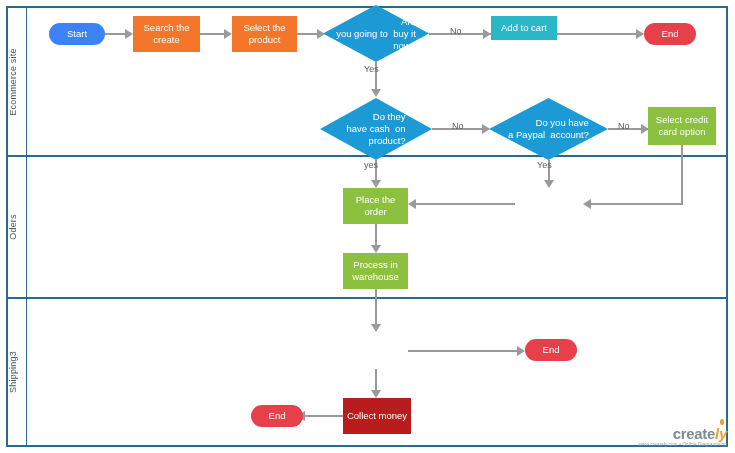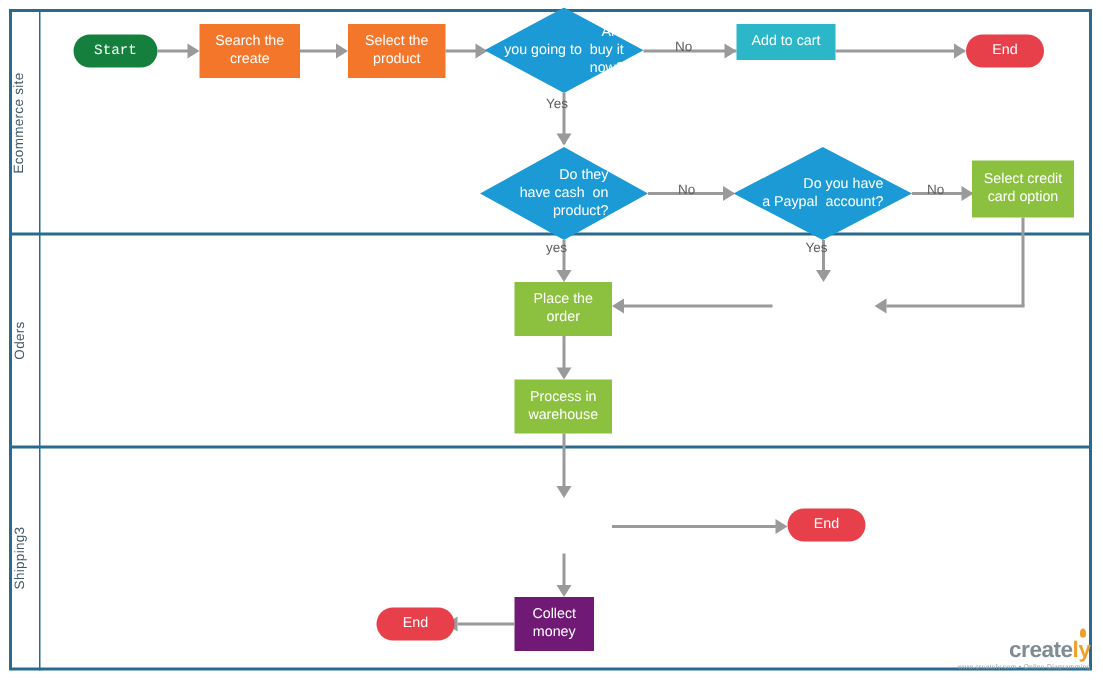--- a/index.html
+++ b/index.html
@@ -138,21 +138,21 @@
     bottom: 6px;
     text-align: right;
     line-height: 1;
   }
   .wm-word {
     font-size: 15px;
     color: #7f8c93;
     letter-spacing: -0.3px;
     font-weight: bold;
   }
-  .wm-y { color: #f0a02a; }
+  .wm-y { color: #f0a02a; font-style: italic; }
   .wm-sub {
     font-size: 4.5px;
     color: #8a99a1;
     letter-spacing: .2px;
     margin-top: 1px;
   }
   .wm-bulb {
     position: absolute;
     right: 3px;
     top: -7px;
@@ -177,21 +177,21 @@
   <div class="lane-label" style="top:8px;height:147px;">
     <span>Ecommerce site</span>
   </div>
   <div class="lane-label" style="top:157px;height:140px;">
     <span>Oders</span>
   </div>
   <div class="lane-label" style="top:299px;height:146px;">
     <span>Shipping3</span>
   </div>
 
-  <div class="node pill" style="left:49px;top:23px;width:56px;height:22px;background:#15803d;font-family:Liberation Mono, monospace;">
+  <div class="node pill" style="left:49px;top:23px;width:56px;height:22px;background:#3b82f6;">
     <span>Start</span>
   </div>
 
   <div class="conn conn-h" style="left:105px;top:33.2px;width:24px;"></div>
   <div class="arrow arrow-r" style="left:125px;top:29px;"></div>
 
   <div class="node rect" style="left:133px;top:16px;width:67px;height:36px;background:#f3762a;">
     <span>Search the create</span>
   </div>
 
@@ -296,21 +296,21 @@
   <div class="conn conn-h" style="left:408px;top:350.2px;width:114px;"></div>
   <div class="arrow arrow-r" style="left:517px;top:346px;"></div>
 
   <div class="node pill" style="left:525px;top:339px;width:52px;height:22px;background:#e8404a;">
     <span>End</span>
   </div>
 
   <div class="conn conn-v" style="left:375.2px;top:369px;height:27px;"></div>
   <div class="arrow arrow-d" style="left:371px;top:390px;"></div>
 
-  <div class="node rect" style="left:343px;top:398px;width:53px;height:36px;background:#701a75;">
+  <div class="node rect" style="left:343px;top:398px;width:68px;height:36px;background:#b91c1c;">
     <span>Collect money</span>
   </div>
 
   <div class="conn conn-h" style="left:305px;top:415.2px;width:38px;"></div>
   <div class="arrow arrow-l" style="left:297px;top:411px;"></div>
 
   <div class="node pill" style="left:251px;top:405px;width:52px;height:22px;background:#e8404a;">
     <span>End</span>
   </div>
 

